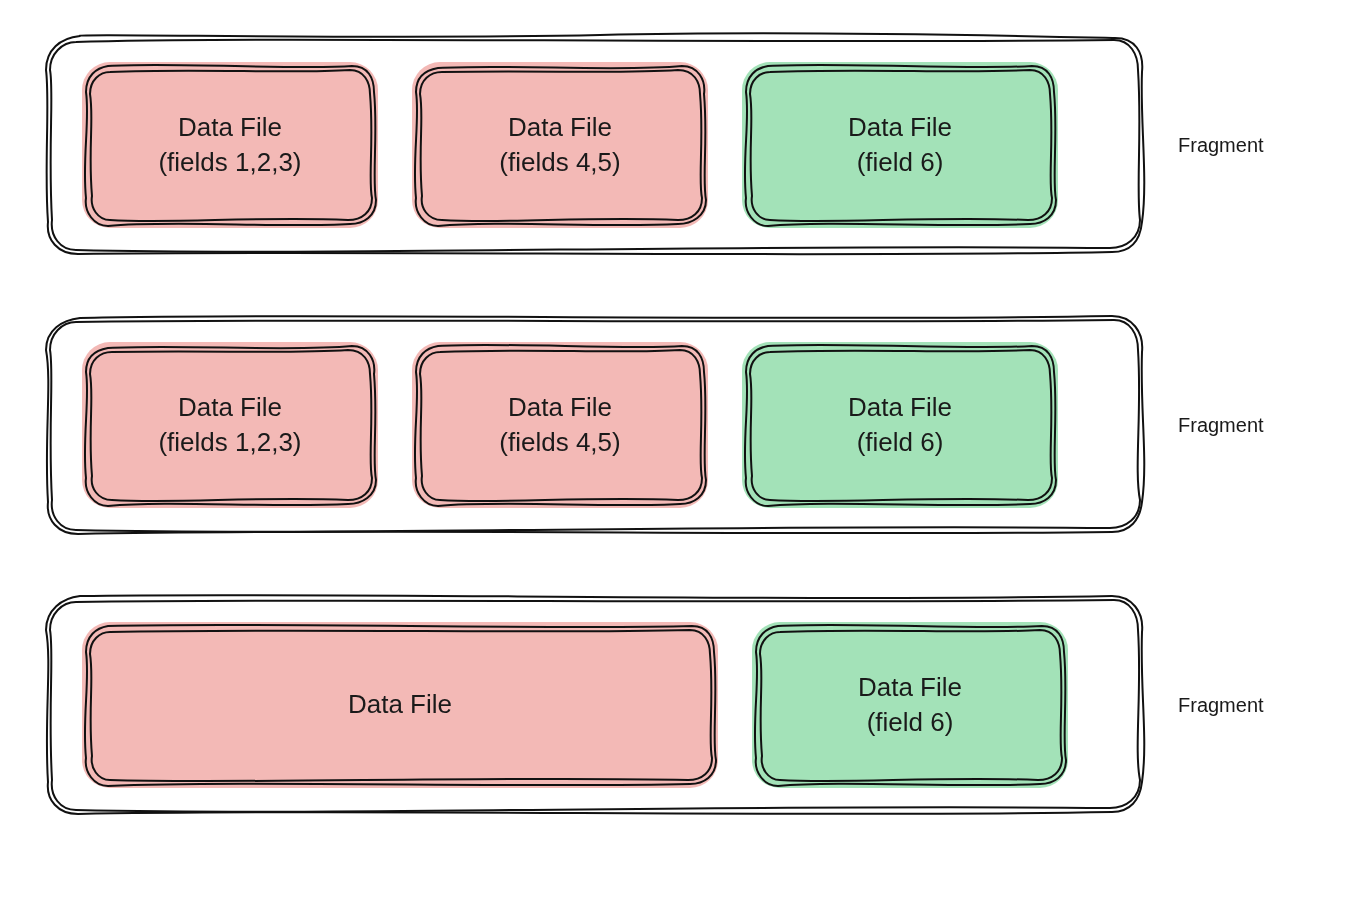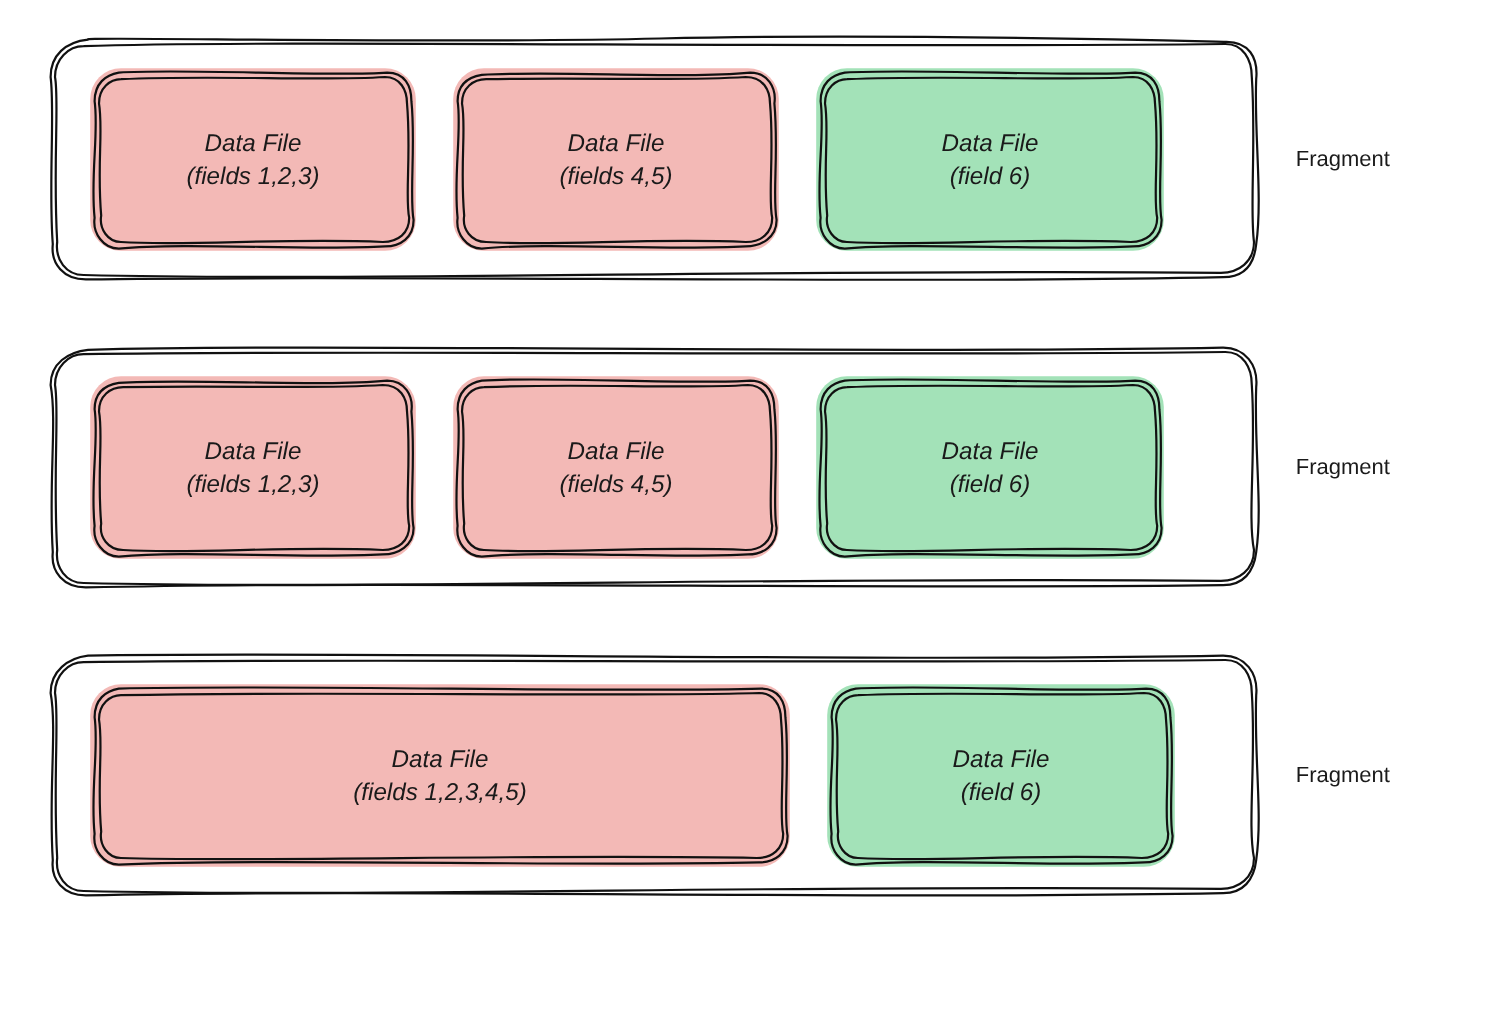--- a/index.html
+++ b/index.html
@@ -55,26 +55,25 @@
   .blob.red   { background: #f3b9b6; }
   .blob.green { background: #a3e2b8; }
 
   .label-stack {
     position: absolute;
     inset: 0;
     display: flex;
     flex-direction: column;
     align-items: center;
     justify-content: center;
-    font-size: 22px;
+    font-size: 26px;
     line-height: 1.35;
     color: #1a1a1a;
     text-align: center;
     z-index: 3;
-    font-style: italic;
   }
   .side-label {
     font-size: 20px;
     color: #1a1a1a;
     white-space: nowrap;
   }
   svg.rough {
     position: absolute;
     inset: 0;
     width: 100%;
@@ -193,21 +192,20 @@
       </svg>
       <div class="fragment-inner">
         <div class="datafile wide">
           <div class="blob red"></div>
           <svg class="rough" viewBox="0 0 640 170" preserveAspectRatio="none">
             <path d="M28,6 C180,2 480,10 612,6 C628,6 634,18 634,32 C638,72 632,120 636,140 C636,156 624,164 610,164 C440,168 160,160 28,166 C14,166 4,152 6,138 C2,100 10,60 6,32 C6,16 16,8 28,6 Z"></path>
             <path d="M30,12 C220,8 470,14 610,10 C624,10 630,22 630,34 C634,80 628,120 632,138 C632,152 622,160 608,160 C420,156 150,164 30,160 C18,160 10,148 12,136 C8,90 14,58 10,34 C10,20 20,12 30,12 Z"></path>
           </svg>
           <div class="label-stack">
             <span>Data File</span>
-            <span>(fields 1,2,3,4,5)</span>
           </div>
         </div>
         <div class="datafile last">
           <div class="blob green"></div>
           <svg class="rough" viewBox="0 0 320 170" preserveAspectRatio="none">
             <path d="M28,6 C100,2 230,10 292,6 C308,6 314,18 314,32 C318,72 312,120 316,140 C316,156 304,164 290,164 C210,168 90,160 28,166 C14,166 4,152 6,138 C2,100 10,60 6,32 C6,16 16,8 28,6 Z"></path>
             <path d="M30,12 C130,8 220,14 290,10 C304,10 310,22 310,34 C314,80 308,120 312,138 C312,152 302,160 288,160 C190,156 96,164 30,160 C18,160 10,148 12,136 C8,90 14,58 10,34 C10,20 20,12 30,12 Z"></path>
           </svg>
           <div class="label-stack">
             <span>Data File</span>

